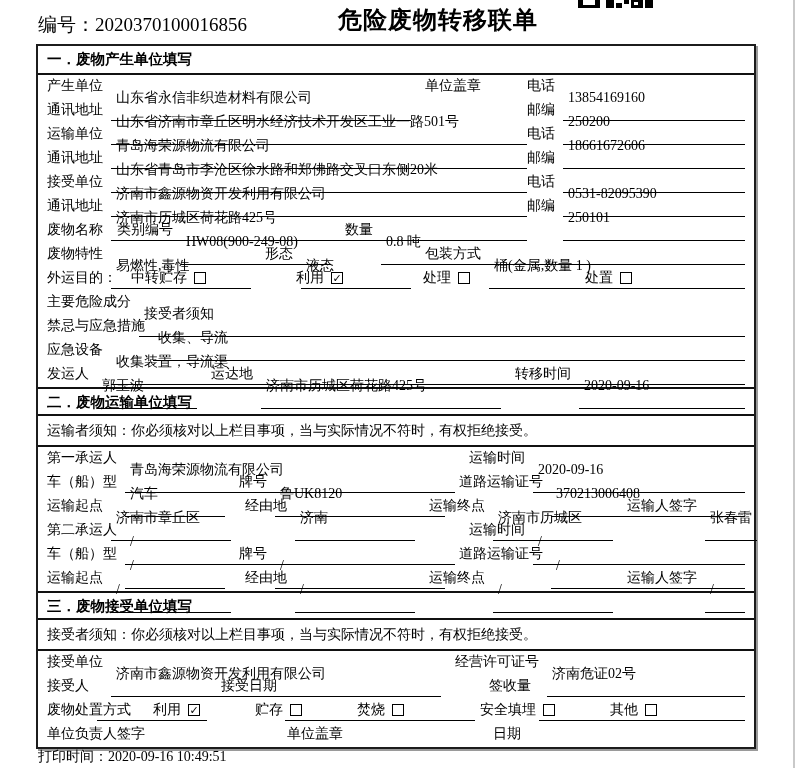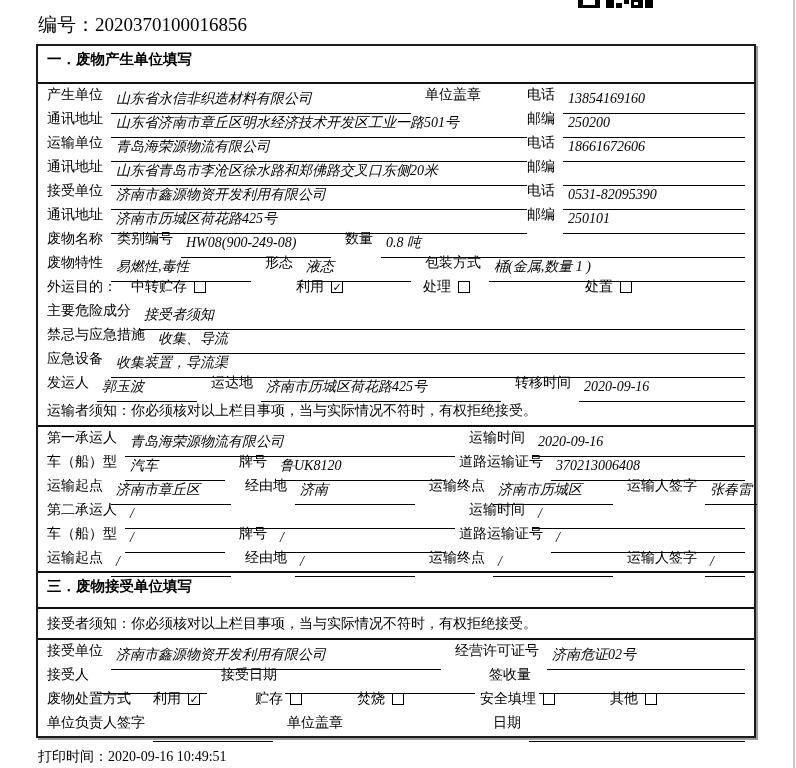--- a/index.html
+++ b/index.html
@@ -13,31 +13,31 @@
             font-size:24px; font-weight:bold; letter-spacing:1px; }
   #qr     { position:absolute; left:578px; top:0; width:75px; height:8px; }
 
   
   #page-edge { position:absolute; right:1px; top:0; width:2px; height:768px; background:#c9c9c9; }
 
   
   #form { position:absolute; left:36px; top:44px; width:720px; background:#fff;
           border:2px solid #1c1c1c; box-shadow:2px 2px 0 #9a9a9a; }
 
-  .sec-title { font-weight:bold; font-size:14.5px; height:38px; line-height:24px;
+  .sec-title { font-weight:bold; font-size:14.5px; height:29px; line-height:24px;
                padding:1px 9px 0 9px; border-bottom:2px solid #111; }
   .sec-title.bt { border-top:2px solid #111; }
   .notice { height:31px; line-height:30px; padding:0 9px; font-size:14px;
             border-bottom:2px solid #111; white-space:nowrap; }
 
   .row { display:flex; height:24px; line-height:21px; padding:0 9px; font-size:14px;
          align-items:flex-start; white-space:nowrap; }
   .l { white-space:nowrap; }
-  .v { border-bottom:1px solid #000; padding:4px 5px; margin-left:8px; white-space:nowrap;
-       overflow:visible;font-style:italic; }
+  .v { border-bottom:1px solid #000; padding:12px 5px; margin-left:8px; white-space:nowrap;
+       overflow:visible; }
   .v:empty::before { content:"\00a0"; }
   .ml  { margin-left:14px; }
   .grow { flex:1 1 auto; }
   .w100{ min-width:100px; } .w110{ min-width:110px; } .w120{ min-width:120px; }
   .w140{ min-width:140px; } .w150{ min-width:150px; } .w160{ min-width:160px; }
   .w170{ min-width:170px; } .w190{ min-width:190px; } .w240{ min-width:240px; }
   .w300{ min-width:300px; } .w330{ min-width:330px; }
 
   .rg { display:flex; margin-left:auto; width:218px; }
   .rg .v { flex:1 1 auto; }
@@ -53,20 +53,21 @@
 
   #footer { position:absolute; left:38px; top:748px; font-size:14px; white-space:nowrap; }
 </style>
 </head>
 <body>
 
 <div id="page">
 
   <div id="serial"><span>编号：</span><span>2020370100016856</span></div>
 
+  <div id="title">危险废物转移联单</div>
 
   <svg id="qr" viewBox="0 0 75 8" xmlns="http://www.w3.org/2000/svg">
     <rect x="0" y="0" width="5" height="8" fill="#000"></rect>
     <rect x="17" y="0" width="5" height="8" fill="#000"></rect>
     <rect x="0" y="5" width="22" height="3" fill="#000"></rect>
     <rect x="28" y="0" width="8" height="8" fill="#000"></rect>
     <rect x="38" y="3" width="6" height="5" fill="#000"></rect>
     <rect x="46" y="0" width="5" height="4" fill="#000"></rect>
     <rect x="53" y="0" width="12" height="8" fill="#000"></rect>
     <rect x="56" y="2" width="4" height="3" fill="#fff"></rect>
@@ -186,20 +187,21 @@
 
     <div class="row">
       <span class="l">发运人</span>
       <span class="v w100">郭玉波</span>
       <span class="l ml">运达地</span>
       <span class="v w240">济南市历城区荷花路425号</span>
       <span class="l ml">转移时间</span>
       <span class="v grow">2020-09-16</span>
     </div>
 
+    <div class="sec-title bt">二．废物运输单位填写</div>
     <div class="notice">运输者须知：你必须核对以上栏目事项，当与实际情况不符时，有权拒绝接受。</div>
 
     <div class="row">
       <span class="l">第一承运人</span>
       <span class="v w330">青岛海荣源物流有限公司</span>
       <span class="l ml">运输时间</span>
       <span class="v grow">2020-09-16</span>
     </div>
 
     <div class="row">

